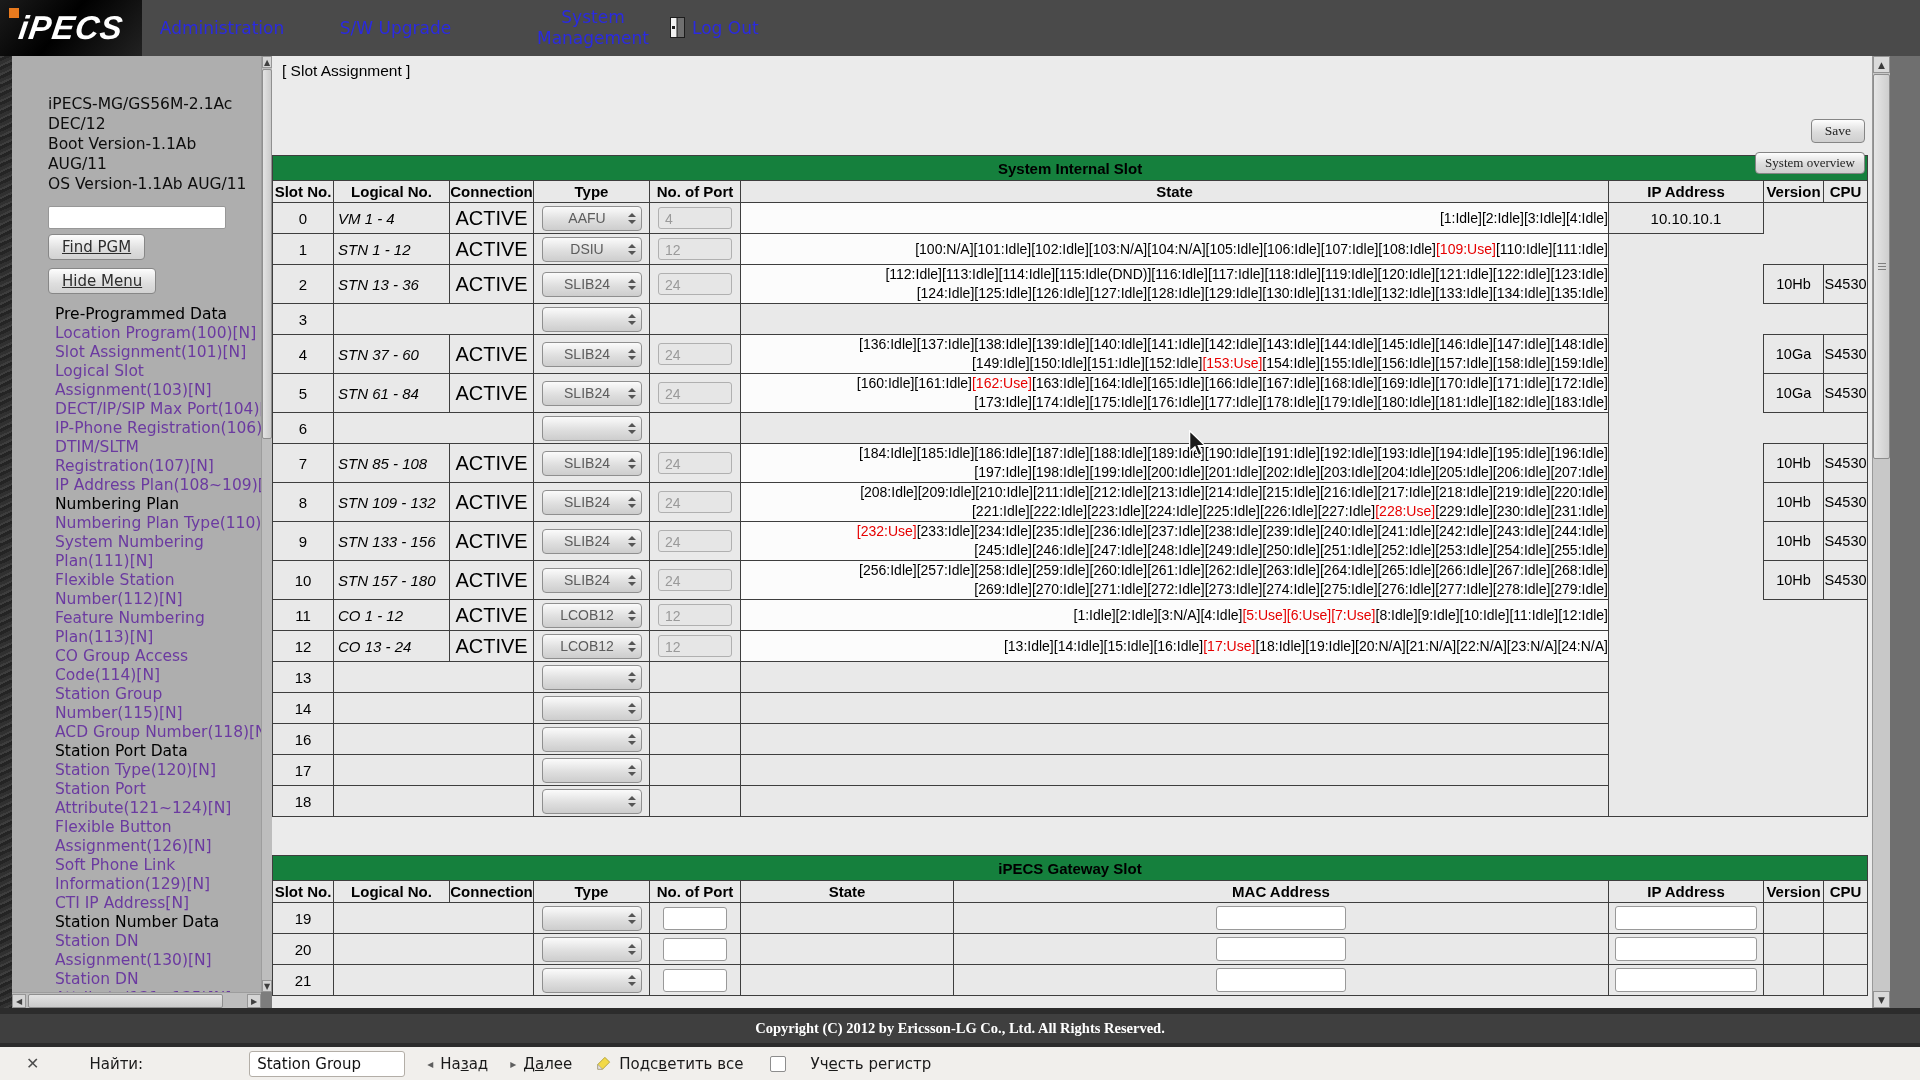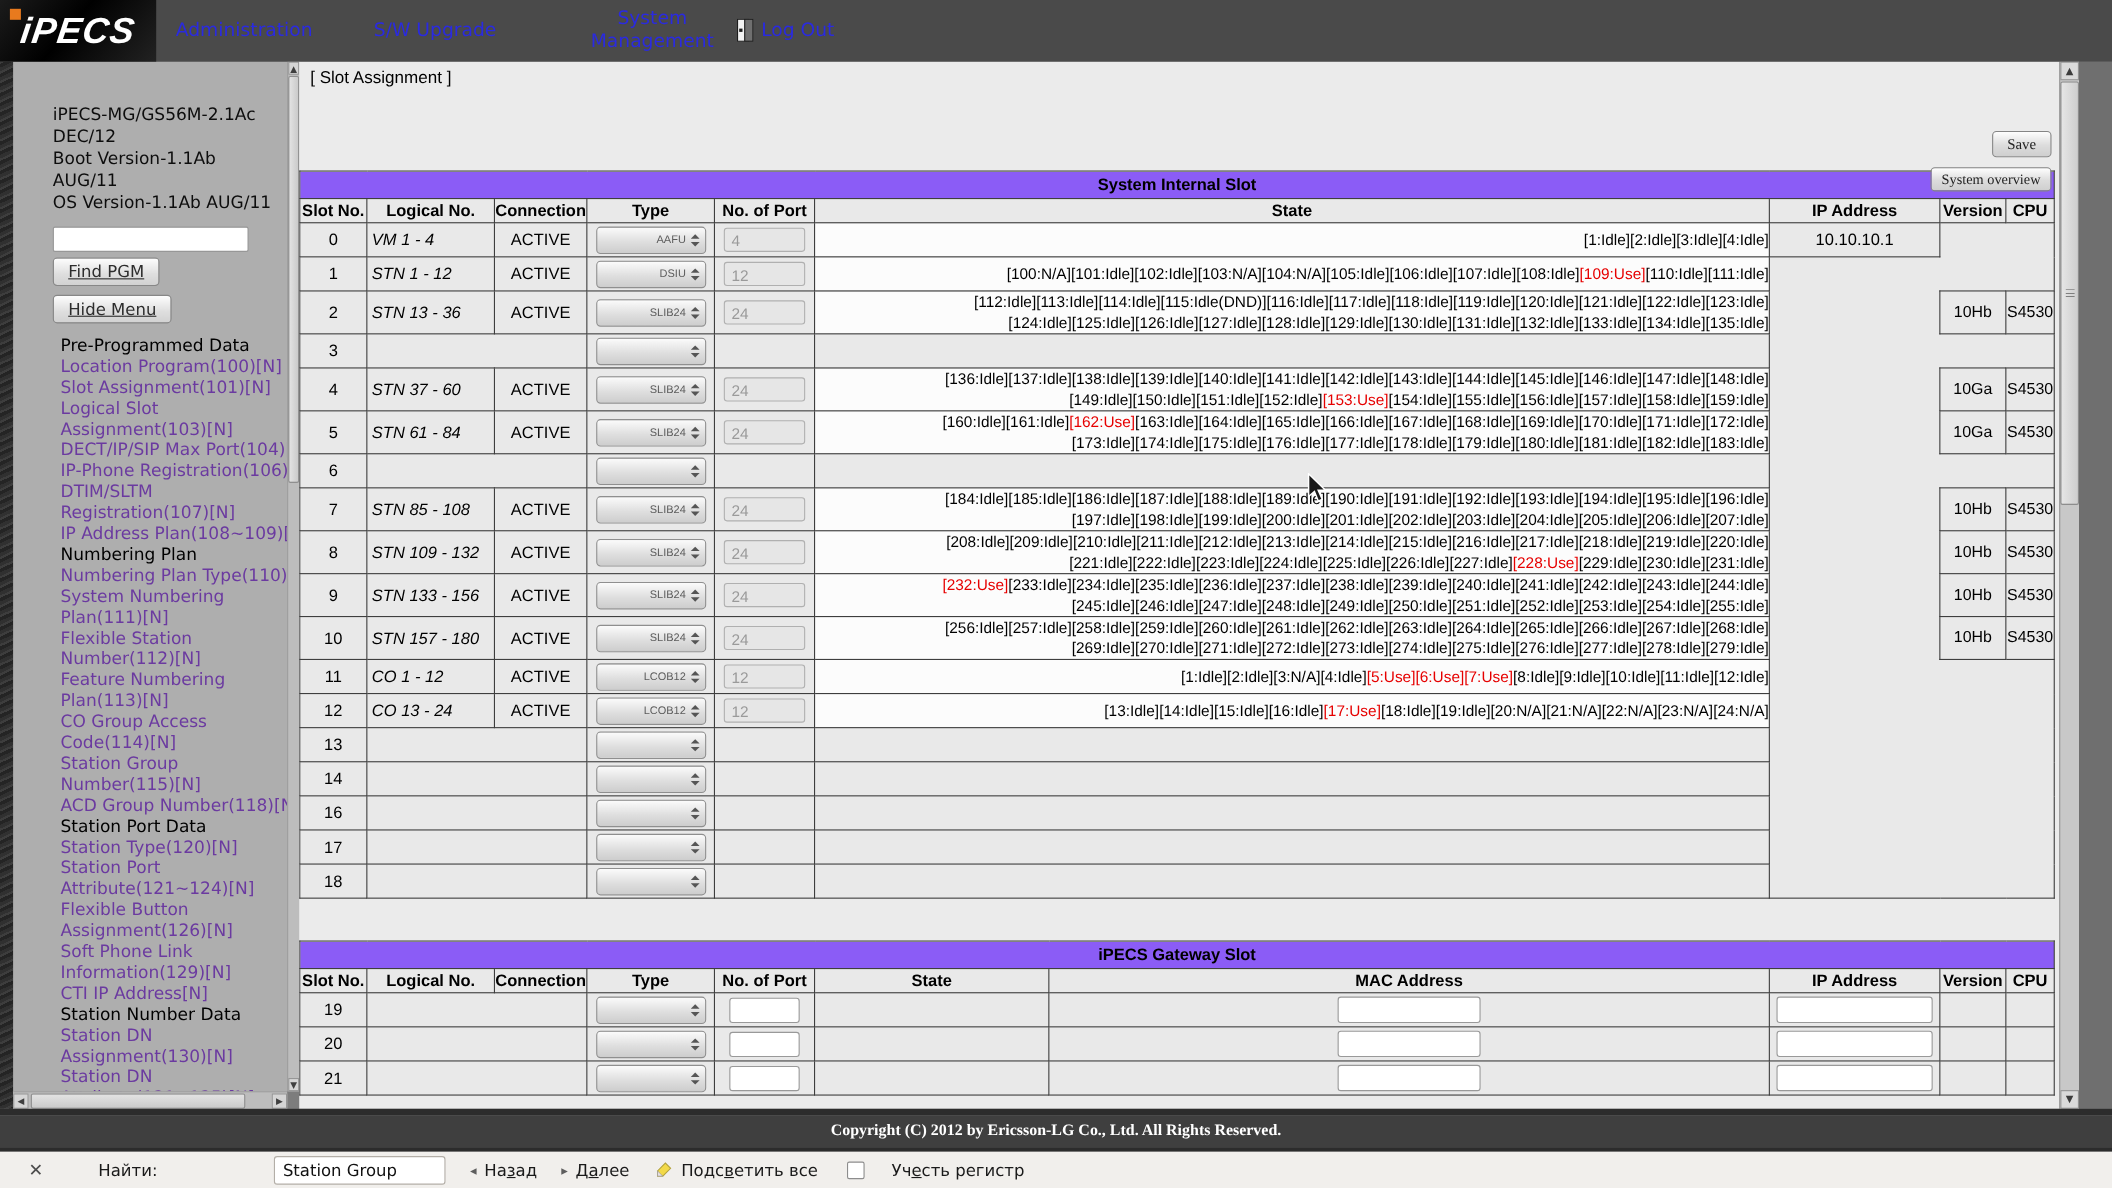--- a/index.html
+++ b/index.html
@@ -49,37 +49,37 @@
   .content{position:absolute;left:272px;top:56px;width:1600px;height:952px;background:#ebebeb;overflow:hidden;}
   .page-title{position:absolute;left:10px;top:6px;font-family:"Liberation Sans",sans-serif;font-size:15.5px;color:#000;}
   .btn{border:1px solid #858585;border-radius:4px;background:linear-gradient(#fefefe,#dcdcdc 55%,#cfcfcf);font-family:Liberation Serif, serif;color:#222;cursor:pointer;}
   .save-btn{position:absolute;top:63px;right:7px;font-size:13.5px;padding:3px 13px;}
   .overview-btn{position:absolute;top:96px;right:7px;font-size:13px;padding:2px 9px;z-index:6;}
 
   .tbl{position:absolute;left:0;border-collapse:collapse;table-layout:fixed;width:1595px;background:#e9e9e9;border:1px solid #3e3e3e;font-family:"Liberation Sans",sans-serif;}
   .internal{top:99px;}
   .gateway{top:799px;}
   .tbl th,.tbl td{border:1px solid #3e3e3e;padding:0;overflow:hidden;}
-  .tbl th.band{height:24px;background:#8b5cf6;font-size:15px;font-weight:bold;text-align:center;color:#000;}
+  .tbl th.band{height:24px;background:#15803d;font-size:15px;font-weight:bold;text-align:center;color:#000;}
   .tbl th.col{height:21px;font-size:15px;font-weight:bold;background:#e9e9e9;text-align:center;color:#000;}
   .tbl td{height:30px;font-size:15px;color:#000;background:#e9e9e9;vertical-align:middle;}
   td.c-slot{text-align:center;}
   td.c-log{text-align:left;padding-left:4px;font-style:italic;}
-  td.c-conn{text-align:center;font-size:15px;}
+  td.c-conn{text-align:center;font-size:20px;}
   td.c-state{text-align:right;font-size:14px;padding-left:24px;}
   td.c-state.filled{background:#fcfcfc;}
   .stline{line-height:19px;white-space:nowrap;}
   .seg.use{color:#e60000;}
   td.c-ip,td.c-ver,td.c-cpu{border:none;text-align:center;background:#e9e9e9;}
   td.c-ip.filled,td.c-ver.filled,td.c-cpu.filled{border:1px solid #3e3e3e;}
   td.c-ver,td.c-cpu{font-size:14.5px;}
   .gateway td{border:1px solid #3e3e3e;}
 
   .sel{width:100px;height:25px;margin:2px auto;border:1px solid #8f8f8f;border-radius:4px;background:linear-gradient(#fbfbfb,#dfdfdf 55%,#cdcdcd);display:flex;align-items:center;cursor:pointer;box-sizing:border-box;}
-  .sel-txt{flex:1;padding-left:8px;font-size:10px;color:#5c5c5c;text-align:right;white-space:nowrap;}
+  .sel-txt{flex:1;padding-left:8px;font-size:14px;color:#5c5c5c;text-align:center;white-space:nowrap;}
   .spin{width:17px;display:flex;flex-direction:column;align-items:center;gap:3px;}
   .spin-up{width:0;height:0;border-left:4px solid transparent;border-right:4px solid transparent;border-bottom:4px solid #555;}
   .spin-down{width:0;height:0;border-left:4px solid transparent;border-right:4px solid transparent;border-top:4px solid #555;}
   .portbox{width:74px;height:22px;margin:0 auto;border:1px solid #b0b0b0;border-radius:3px;background:#e6e6e6;color:#9a9a9a;font-size:14px;line-height:22px;text-align:left;padding-left:6px;box-sizing:border-box;}
   .whitebox{border:1px solid #999;border-radius:3px;background:#fff;margin:0 auto;box-sizing:border-box;}
   .pbx{width:64px;height:23px;}
   .macbx{width:130px;height:24px;}
   .ipbx{width:142px;height:24px;}
 
   

